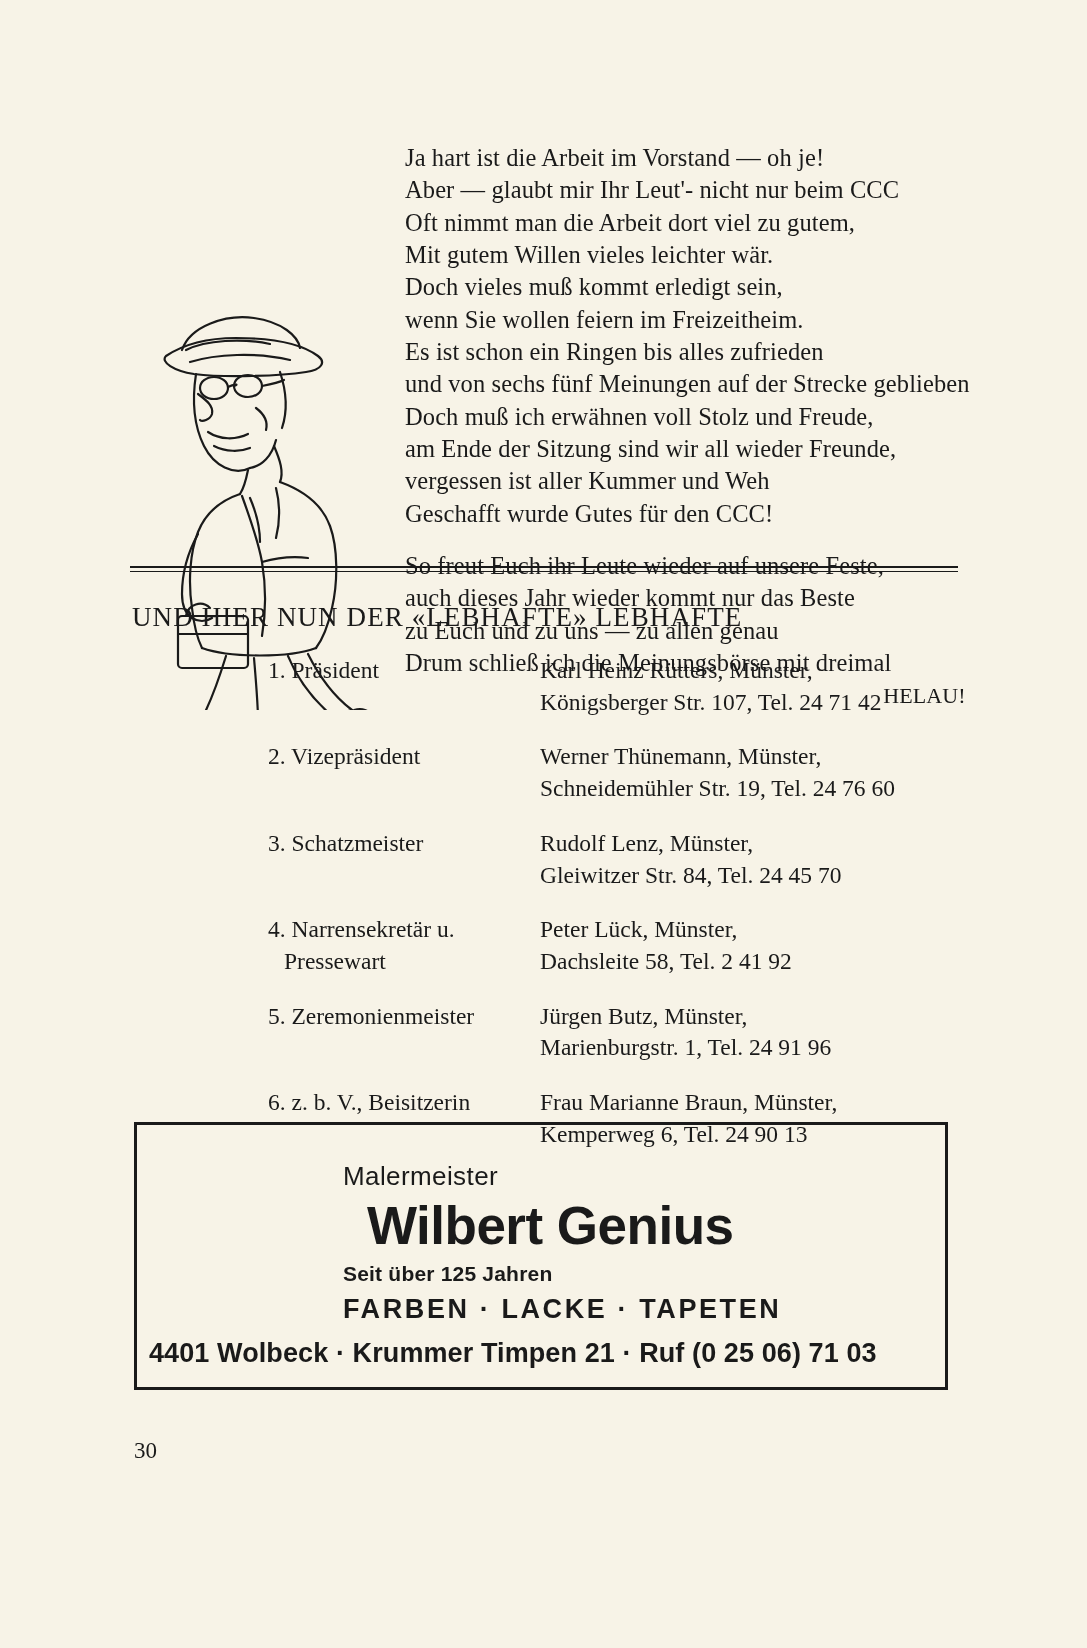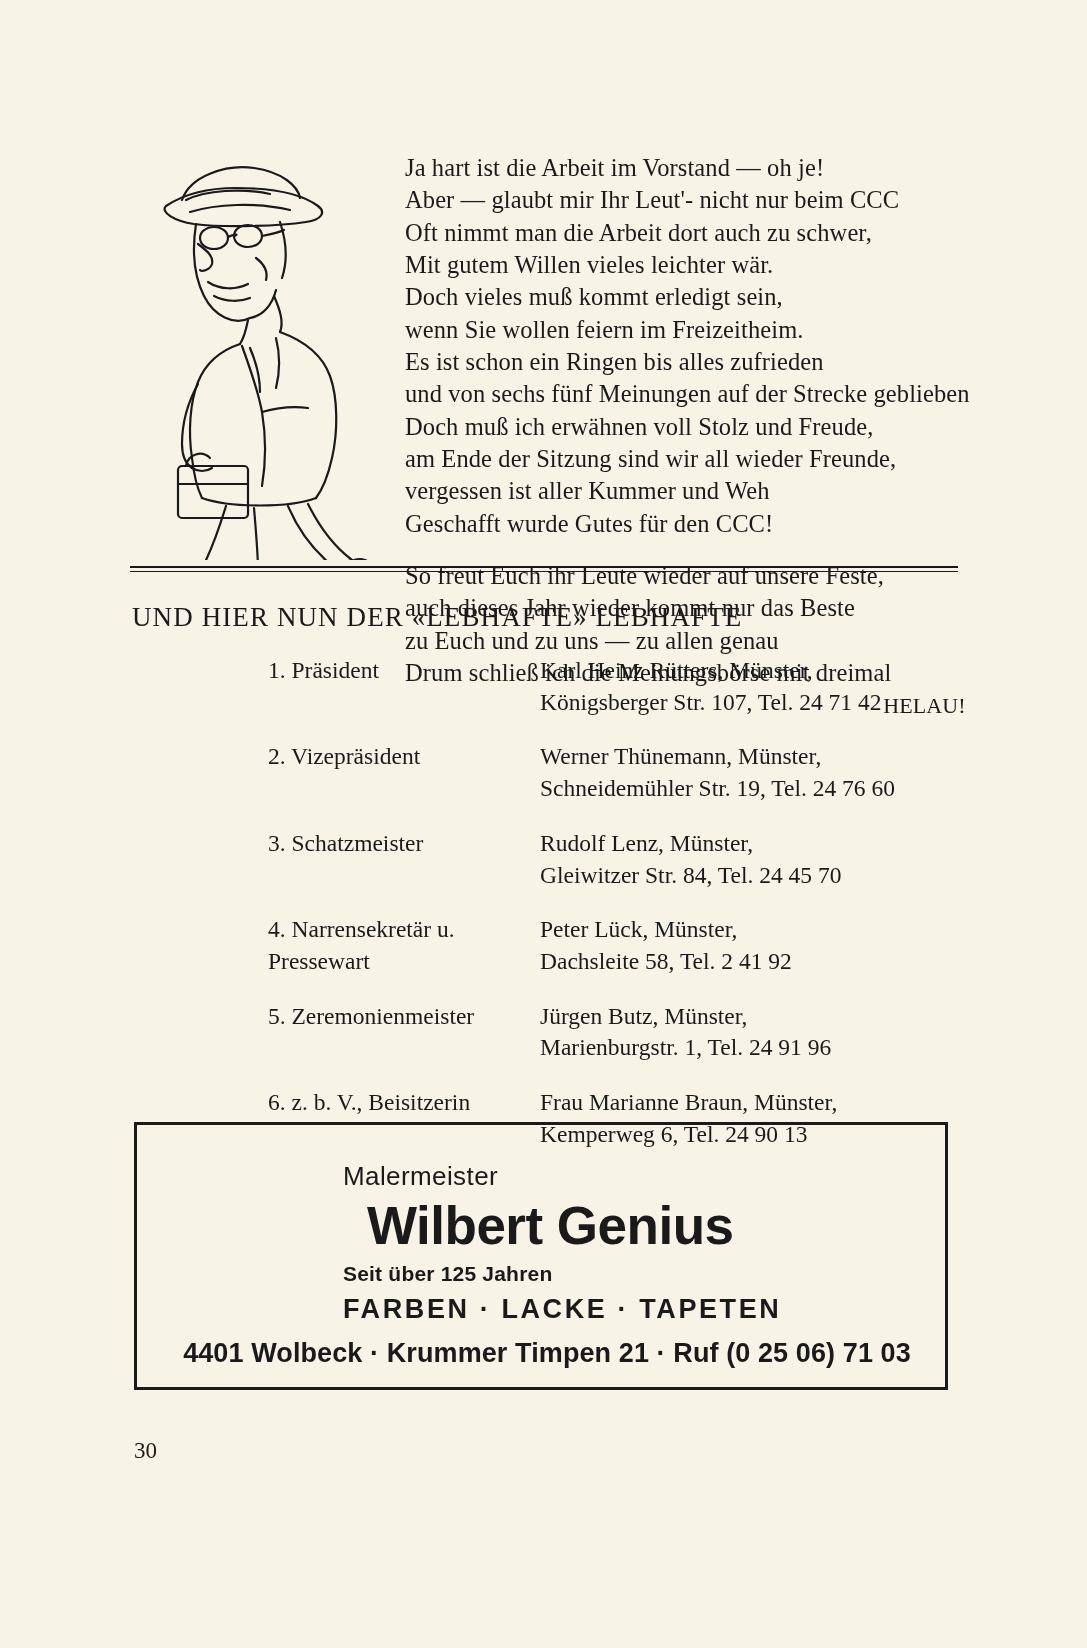--- a/index.html
+++ b/index.html
@@ -17,24 +17,24 @@
   }
   .page {
     position: absolute;
     inset: 0;
   }
 
   
   .top-block {
     position: absolute;
     left: 130px;
-    top: 140px;
+    top: 130px;
     width: 830px;
     display: flex;
-    align-items: flex-start;
+    align-items: flex-end;
   }
   .illustration {
     width: 275px;
     flex: 0 0 275px;
     height: 420px;
     position: relative;
   }
   .illustration svg {
     display: block;
   }
@@ -99,20 +99,21 @@
   }
   .board-row {
     display: flex;
     margin-bottom: 23px;
   }
   .board-row .role {
     flex: 0 0 272px;
   }
   .board-row .role .role-line2 {
     display: block;
+    margin-left: 16px;
   }
   .board-row .person {
     flex: 1 1 auto;
   }
   .board-row .person span {
     display: block;
   }
 
   
   .ad {
@@ -152,21 +153,21 @@
     font-size: 27px;
     font-weight: bold;
     letter-spacing: 2.6px;
     margin-top: 8px;
   }
   .ad-address {
     position: absolute;
     left: 0;
     right: 0;
     bottom: 18px;
-    text-align: center;
+    text-align: left;
     font-size: 27px;
     font-weight: bold;
     letter-spacing: 0.1px;
     margin-left: 12px;
   }
 
   
   .page-number {
     position: absolute;
     left: 134px;
@@ -239,21 +240,21 @@
           <path d="M100 516 C130 512 160 510 186 512"></path>
           <path d="M226 454 C238 452 250 450 258 452"></path>
         </g>
       </svg>
     </div>
 
     <div class="poem">
       <div class="stanza">
         <div class="line">Ja hart ist die Arbeit im Vorstand — oh je!</div>
         <div class="line">Aber — glaubt mir Ihr Leut'- nicht nur beim CCC</div>
-        <div class="line">Oft nimmt man die Arbeit dort auch zu schwer,</div>
+        <div class="line">Oft nimmt man die Arbeit dort viel zu gutem,</div>
         <div class="line">Mit gutem Willen vieles leichter wär.</div>
         <div class="line">Doch vieles muß kommt erledigt sein,</div>
         <div class="line">wenn Sie wollen feiern im Freizeitheim.</div>
         <div class="line">Es ist schon ein Ringen bis alles zufrieden</div>
         <div class="line">und von sechs fünf Meinungen auf der Strecke geblieben</div>
         <div class="line">Doch muß ich erwähnen voll Stolz und Freude,</div>
         <div class="line">am Ende der Sitzung sind wir all wieder Freunde,</div>
         <div class="line">vergessen ist aller Kummer und Weh</div>
         <div class="line">Geschafft wurde Gutes für den CCC!</div>
       </div>

